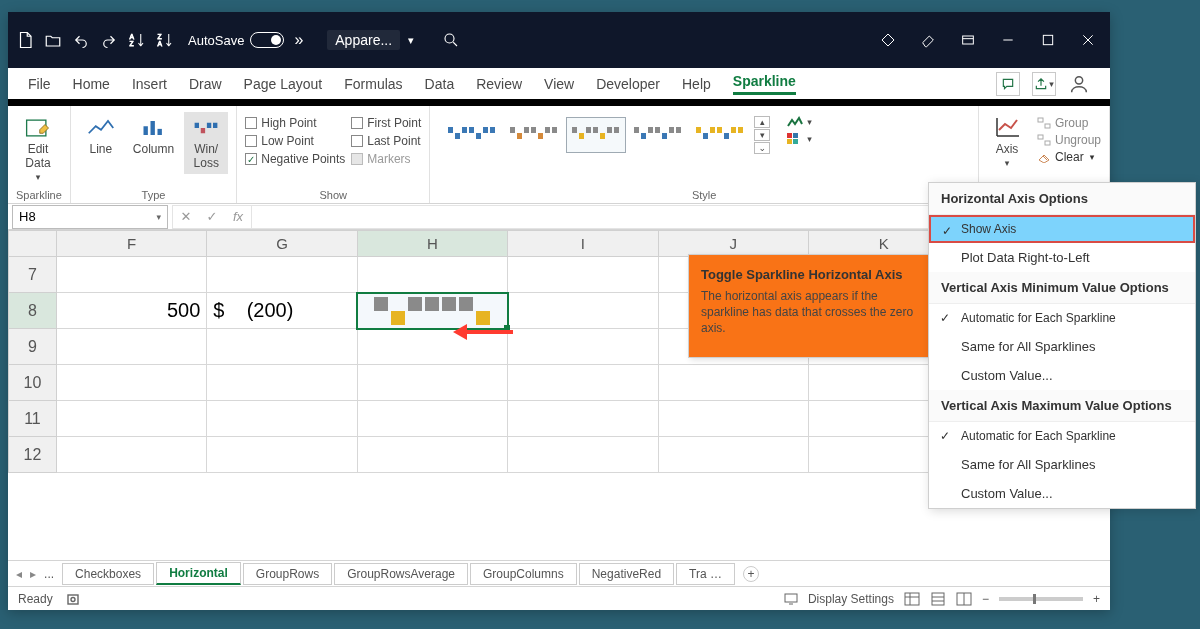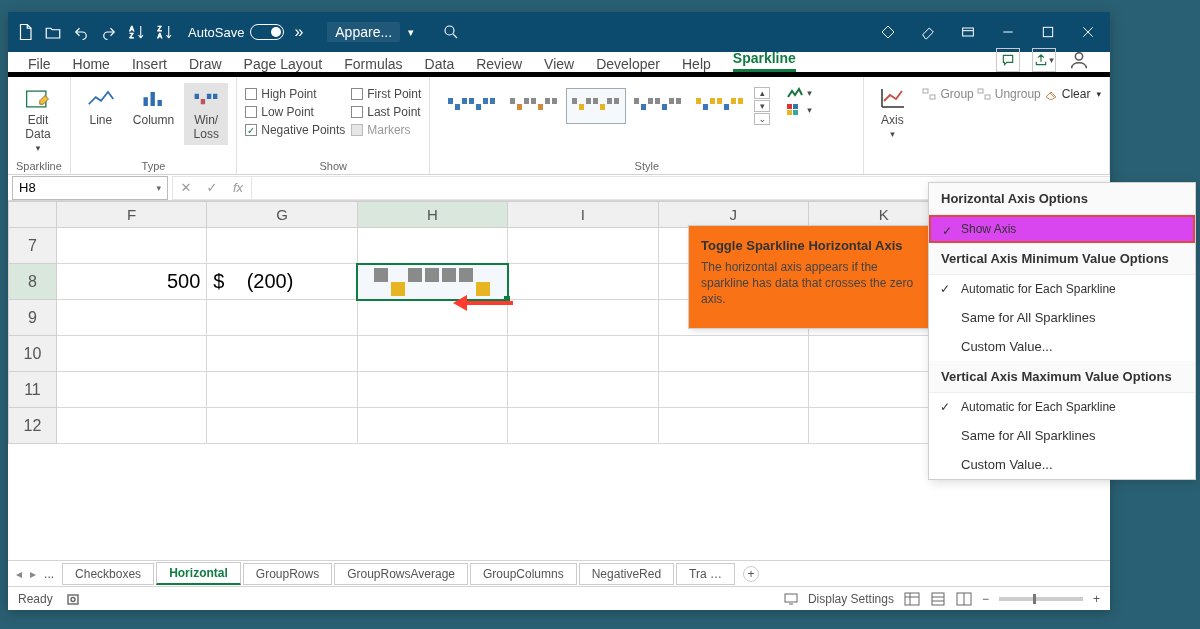--- a/index.html
+++ b/index.html
@@ -1,32 +1,32 @@
 <!DOCTYPE html>
 <html><head>
 <meta charset="utf-8">
 <style>
 * { margin:0; padding:0; box-sizing:border-box; font-family:"Segoe UI",Arial,sans-serif; }
 body { background:#2a6073; width:1200px; height:629px; overflow:hidden; position:relative; }
 .excel { position:absolute; left:8px; top:12px; width:1102px; height:598px; background:#fff; display:flex; flex-direction:column; box-shadow:0 3px 12px rgba(0,0,0,0.25);}
 
-.titlebar { height:40px; background:#0c4a6e; display:flex; align-items:center; color:#fff; }
+.titlebar { height:56px; background:#0f172a; display:flex; align-items:center; color:#fff; }
 .titlebar .qat { display:flex; gap:10px; align-items:center; padding:0 8px; }
 .qat .ic { width:18px; height:18px; fill:#fff; stroke:#fff; }
 .auto-save { display:flex; align-items:center; gap:6px; margin-left:6px; font-size:13px; }
 .toggle { width:34px; height:16px; border:1px solid #fff; border-radius:8px; position:relative; }
 .toggle::after{content:"";position:absolute;right:2px;top:2px;width:10px;height:10px;border-radius:50%;background:#fff;}
 .filename-box { display:flex; align-items:center; gap:8px; margin-left:24px; font-size:14px; }
 .fn { background:rgba(255,255,255,0.08); padding:2px 8px; border-radius:2px; }
 .srch { width:18px; height:18px; fill:none; stroke:#fff; stroke-width:1.5; margin-left:20px;}
 .spacer { flex:1; }
 .winctrl { display:flex; gap:24px; padding:0 14px; align-items:center; }
 .winctrl svg { width:16px; height:16px; stroke:#fff; fill:none; stroke-width:1.5;}
 
-.tabs { height:25px; display:flex; align-items:flex-end; gap:22px; padding:0 20px; border-bottom:5px solid #000000; font-size:14px; color:#4a4a4a; background:#fff;}
+.tabs { height:38px; display:flex; align-items:center; gap:22px; padding:0 20px; border-bottom:7px solid #000000; font-size:14px; color:#4a4a4a; background:#fff;}
 .tabs .tab.active { color:#107c41; font-weight:600; border-bottom:3px solid #107c41; padding-bottom:3px;}
 .tabs .rt { margin-left:auto; display:flex; gap:12px; align-items:center;}
 .tabs .rt .sq{ width:24px; height:24px; border:1px solid #c9c9c9; display:inline-flex; align-items:center; justify-content:center;}
 
 .ribbon { height:98px; border-bottom:1px solid #d4d4d4; display:flex; font-size:12px; color:#4a4a4a; position:relative;}
 .grp { border-right:1px solid #e1e1e1; padding:6px 8px 2px 8px; display:flex; flex-direction:column; height:100%;}
 .grp .body { flex:1; display:flex; align-items:flex-start; gap:6px; }
 .grp .lbl { text-align:center; color:#666; font-size:11px; padding-top:2px;}
 .bigbtn { display:flex; flex-direction:column; align-items:center; gap:2px; padding:4px 4px; background:#fff; min-width:44px;}
 .bigbtn.active { background:#e3e3e3; }
@@ -37,21 +37,21 @@
 .chk .box.disabled { background:#e6e6e6; border-color:#bbb; }
 .style-gal { display:flex; gap:2px; align-items:center; padding:4px;}
 .sw { width:60px; height:36px; border:1px solid transparent; background:#fff; display:flex; align-items:center; justify-content:center;}
 .sw.sel { border:1px solid #9faab3; background:#f5f9fb;}
 .sw svg{width:52px;height:24px;}
 .gal-nav{display:flex;flex-direction:column;gap:1px;margin-left:2px;}
 .gal-nav div{width:16px;height:12px;border:1px solid #bbb;display:flex;align-items:center;justify-content:center;font-size:9px;}
 .color-btns{display:flex;flex-direction:column;gap:4px;padding:4px 0 0 6px;}
 .color-btns div{display:flex;align-items:center;gap:3px;}
 .axis-btn { display:flex; flex-direction:column; align-items:center; gap:2px; padding:4px 6px;}
-.grp-btns{display:flex;gap:3px;padding:4px 0 0 4px;font-size:12px;color:#888;}
+.grp-btns{display:flex;flex-direction:column;gap:3px;padding:4px 0 0 4px;font-size:12px;color:#888;}
 .grp-btns .row{display:flex;align-items:center;gap:4px;}
 .grp-btns .row.enabled{color:#333;}
 
 .fbar { height:26px; display:flex; align-items:center; border-bottom:1px solid #d4d4d4; }
 .namebox { width:156px; height:24px; border:1px solid #bbb; margin:0 4px; padding:0 6px; font-size:13px; display:flex; align-items:center; background:#fff;}
 .namebox span.dd{margin-left:auto;font-size:9px;color:#666;}
 .fbar-icons{display:flex;border:1px solid #e4e4e4;height:24px;}
 .fbar-icons div{width:26px;display:flex;align-items:center;justify-content:center;color:#999;font-size:13px;}
 .fxfield{flex:1;border-top:1px solid #e4e4e4;border-bottom:1px solid #e4e4e4;height:24px;}
 
@@ -86,21 +86,21 @@
 
 .status{height:24px;border-top:1px solid #d4d4d4;display:flex;align-items:center;font-size:12px;color:#555;padding:0 10px;gap:14px;}
 .status .rt{margin-left:auto;display:flex;gap:10px;align-items:center;}
 .status .zoombar{width:84px;height:4px;background:#ccc;position:relative;}
 .status .zoombar::after{content:"";position:absolute;left:40%;top:-3px;width:3px;height:10px;background:#777;}
 
 .dropdown{position:absolute;right:4px;top:182px;width:268px;background:#fff;border:1px solid #cfcfcf;box-shadow:2px 2px 10px rgba(0,0,0,0.15);font-size:13px;color:#333;z-index:10;}
 .dropdown .hdr{font-weight:600;padding:8px 12px;border-bottom:1px solid #eee;background:#fafafa;}
 .dropdown .item{padding:7px 12px 7px 32px;position:relative;}
 .dropdown .item.chk::before{content:"✓";position:absolute;left:11px;top:7px;font-size:12px;}
-.dropdown .item.hl{background:#d946ef;border:2px solid #d94b44;padding:5px 0 5px 30px;}
+.dropdown .item.hl{background:#7dd3fc;border:2px solid #d94b44;padding:5px 0 5px 30px;}
 .dropdown .u{text-decoration:underline;}
 </style>
 </head>
 <body>
 
 <div class="excel">
 
   <div class="titlebar">
     <div class="qat">
       <svg class="ic" viewBox="0 0 24 24">
@@ -559,20 +559,21 @@
       <span>+</span>
     </div>
   </div>
 </div>
 
 <div class="dropdown">
   <div class="hdr">Horizontal Axis Options</div>
   <div class="item chk hl">
       <span>Show Axis</span>
     </div>
+  <div class="item"><span>Plot Data Right-to-Left</span></div>
   <div class="hdr">Vertical Axis Minimum Value Options</div>
   <div class="item chk">
       <span>Automatic for Each Sparkline</span>
     </div>
   <div class="item"><span>Same for All Sparklines</span></div>
   <div class="item"><span>Custom Value...</span></div>
   <div class="hdr">Vertical Axis Maximum Value Options</div>
   <div class="item chk">
       <span>Automatic for Each Sparkline</span>
     </div>

